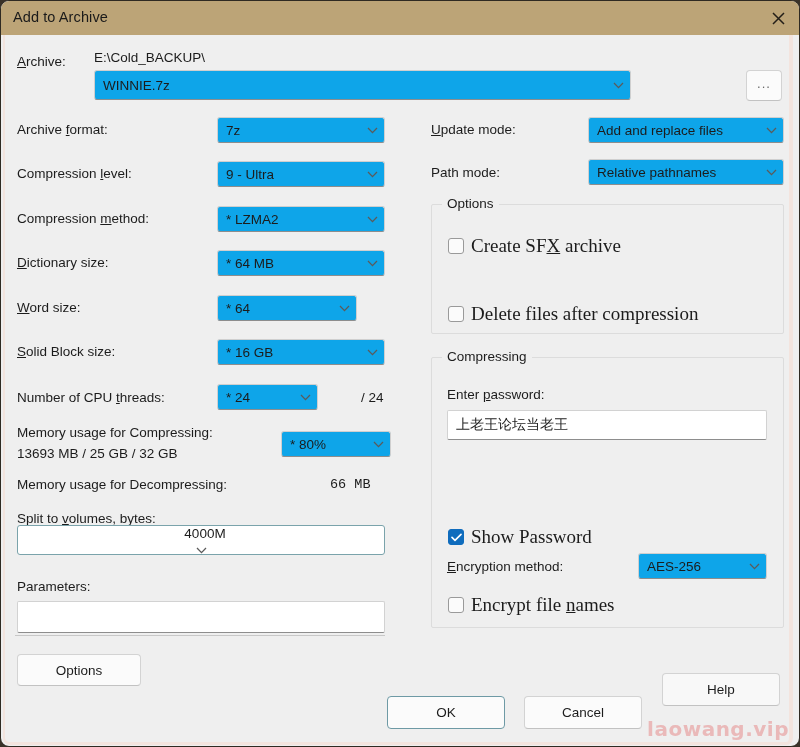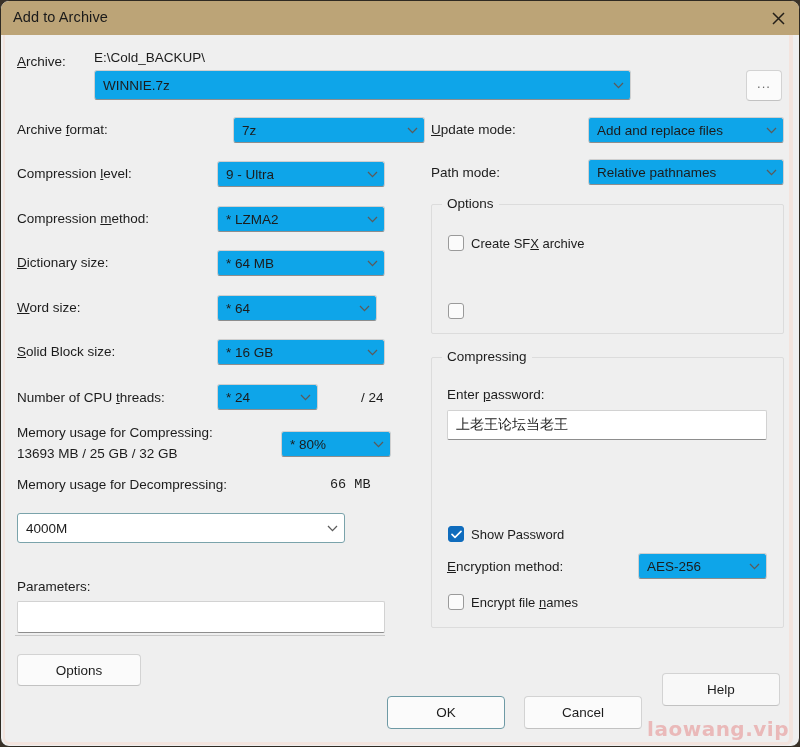--- a/index.html
+++ b/index.html
@@ -155,23 +155,24 @@
     border-radius: 3px;
     background: #fbfbfb;
     flex: none;
     display: flex; align-items: center; justify-content: center;
   }
   .cbbox.checked {
     background: #0f6cbd;
     border-color: #0f6cbd;
   }
   .cblabel {
-    font-size: 13px;
+    font-size: 19px;
     color: #1c1c1c;
     margin-left: 7px;
+    font-family: Liberation Serif, serif;
   }
   .cblabel u { text-decoration: underline; text-underline-offset: 1px; }
 
   
   .btn {
     position: absolute;
     box-sizing: border-box;
     background: #fbfbfb;
     border: 1px solid #d3d3d3;
     border-bottom-color: #c2c2c2;
@@ -258,21 +259,21 @@
   <div class="btn dots" style="left:745px; top:69px; width:36px; height:31px;">...</div>
 
   <div class="lbl" style="left:16px; top:121px;">Archive <u>f</u>ormat:</div>
   <div class="lbl" style="left:16px; top:165px;">Compression <u>l</u>evel:</div>
   <div class="lbl" style="left:16px; top:210px;">Compression <u>m</u>ethod:</div>
   <div class="lbl" style="left:16px; top:254px;"><u>D</u>ictionary size:</div>
   <div class="lbl" style="left:16px; top:299px;"><u>W</u>ord size:</div>
   <div class="lbl" style="left:16px; top:343px;"><u>S</u>olid Block size:</div>
   <div class="lbl" style="left:16px; top:389px;">Number of CPU <u>t</u>hreads:</div>
 
-  <div class="combo" style="left:232px; top:116px; width:192px;">
+  <div class="combo" style="left:216px; top:116px; width:168px;">
     <div class="ctext">7z</div>
     <div class="carrow">
         <svg width="11" height="7" viewBox="0 0 11 7">
           <path d="M1 1 L5.5 5.6 L10 1" stroke="#5b5b5b" stroke-width="1.3" fill="none"></path>
         </svg>
       </div>
   </div>
   <div class="combo" style="left:216px; top:160px; width:168px;">
     <div class="ctext">9 - Ultra</div>
     <div class="carrow">
@@ -290,21 +291,21 @@
       </div>
   </div>
   <div class="combo" style="left:216px; top:249px; width:168px;">
     <div class="ctext">*  64 MB</div>
     <div class="carrow">
         <svg width="11" height="7" viewBox="0 0 11 7">
           <path d="M1 1 L5.5 5.6 L10 1" stroke="#5b5b5b" stroke-width="1.3" fill="none"></path>
         </svg>
       </div>
   </div>
-  <div class="combo" style="left:216px; top:294px; width:160px;">
+  <div class="combo" style="left:216px; top:294px; width:140px;">
     <div class="ctext">*  64</div>
     <div class="carrow">
         <svg width="11" height="7" viewBox="0 0 11 7">
           <path d="M1 1 L5.5 5.6 L10 1" stroke="#5b5b5b" stroke-width="1.3" fill="none"></path>
         </svg>
       </div>
   </div>
   <div class="combo" style="left:216px; top:338px; width:168px;">
     <div class="ctext">*  16 GB</div>
     <div class="carrow">
@@ -330,21 +331,21 @@
     <div class="carrow">
         <svg width="11" height="7" viewBox="0 0 11 7">
           <path d="M1 1 L5.5 5.6 L10 1" stroke="#5b5b5b" stroke-width="1.3" fill="none"></path>
         </svg>
       </div>
   </div>
   <div class="lbl" style="left:16px; top:476px;">Memory usage for Decompressing:</div>
   <div class="lbl" style="left:329px; top:476px;font-family:Liberation Mono, monospace;">66 MB</div>
 
   <div class="lbl" style="left:16px; top:510px;">Split to <u>v</u>olumes, bytes:</div>
-  <div class="combo focused tall" style="left:16px; top:512px; width:328px;">
+  <div class="combo focused tall" style="left:16px; top:524px; width:368px;flex-direction:column;">
     <div class="ctext">4000M</div>
     <div class="carrow">
         <svg width="11" height="7" viewBox="0 0 11 7">
           <path d="M1 1 L5.5 5.6 L10 1" stroke="#5b5b5b" stroke-width="1.3" fill="none"></path>
         </svg>
       </div>
   </div>
 
   <div class="lbl" style="left:16px; top:578px;">Parameters:</div>
   <div class="tinput" style="left:16px; top:600px; width:368px; height:32px; align-items:flex-start; padding-top:6px;"></div>
@@ -375,20 +376,21 @@
 
   <div class="group" style="left:430px; top:203px; width:353px; height:130px;">
     <div class="gtitle">Options</div>
   </div>
   <div class="cbrow" style="left:447px; top:234px;">
     <div class="cbbox"></div>
     <div class="cblabel">Create SF<u>X</u> archive</div>
   </div>
   <div class="cbrow" style="left:447px; top:302px;">
     <div class="cbbox"></div>
+    <div class="cblabel">Delete files after compression</div>
   </div>
 
   <div class="group" style="left:430px; top:356px; width:353px; height:271px;">
     <div class="gtitle">Compressing</div>
   </div>
   <div class="lbl" style="left:446px; top:386px;">Enter <u>p</u>assword:</div>
   <div class="tinput pwtext" style="left:446px; top:409px; width:320px; height:30px;">上老王论坛当老王</div>
 
   <div class="cbrow" style="left:447px; top:525px;">
     <div class="cbbox checked">

